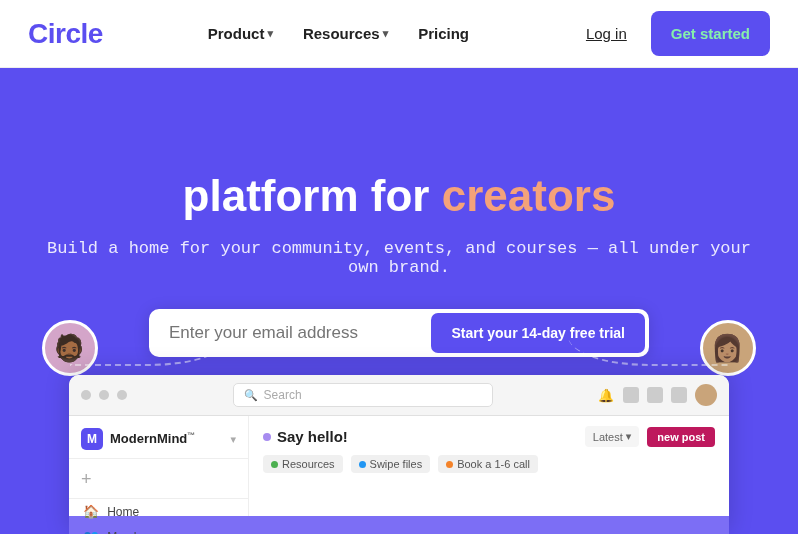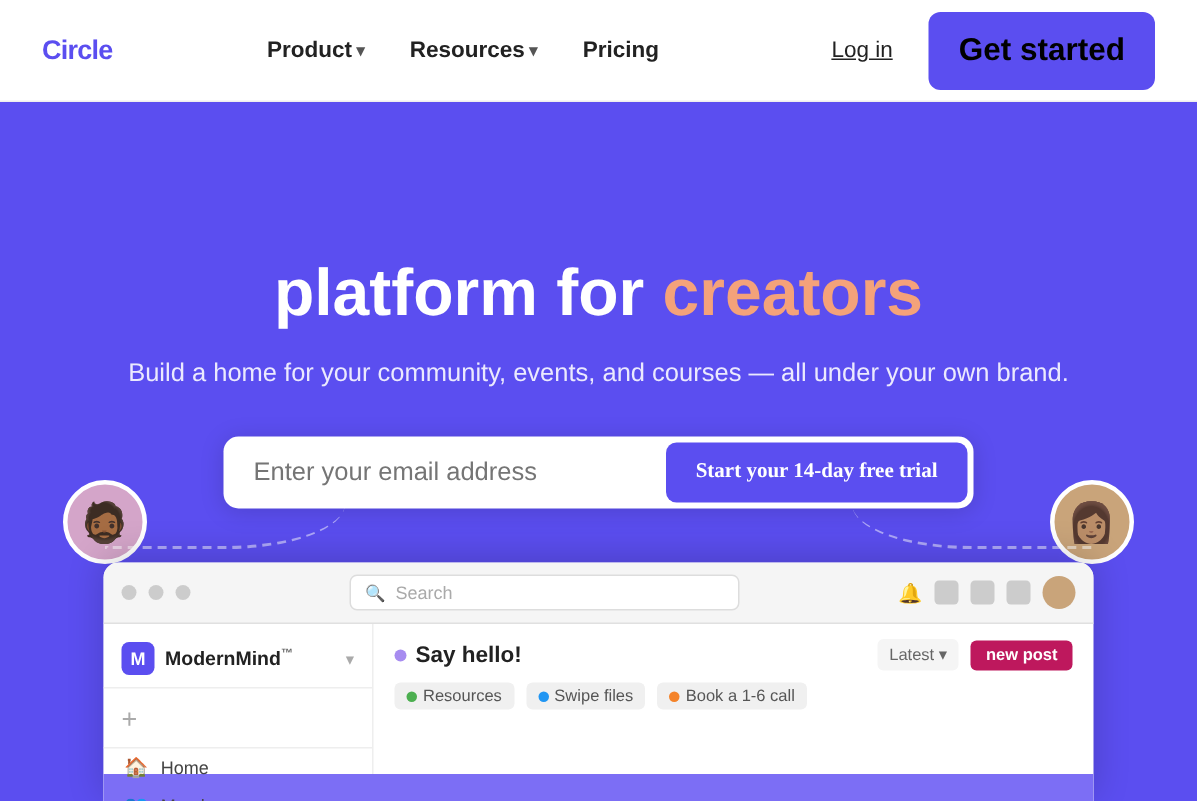--- a/index.html
+++ b/index.html
@@ -4,64 +4,63 @@
   <style>
     * { margin: 0; padding: 0; box-sizing: border-box; }
     body { width: 798px; height: 534px; font-family: -apple-system, BlinkMacSystemFont, 'Segoe UI', sans-serif; overflow: hidden; background: #fff; }
 
     
     .navbar {
       display: flex; align-items: center; justify-content: space-between;
       padding: 0 28px; height: 68px; background: #fff;
       border-bottom: 1px solid #eee;
     }
-    .nav-logo { color: #5b4ef0; font-size: 18px; font-weight: 700; letter-spacing: -0.5px; }
+    .nav-logo { color: #5b4ef0; font-size: 28px; font-weight: 700; letter-spacing: -0.5px; }
     .nav-links { display: flex; align-items: center; gap: 6px; }
     .nav-link {
       display: flex; align-items: center; gap: 3px;
       padding: 6px 12px; font-size: 15px; color: #222; cursor: pointer;
       font-weight: 700; border-radius: 6px;
     }
     .chevron { font-size: 11px; color: #555; }
     .nav-actions { display: flex; align-items: center; gap: 12px; }
     .login-btn { font-size: 15px; color: #222; font-weight: 500; cursor: pointer; padding: 8px 12px; text-decoration: underline; }
     .get-started-btn {
-      background: #5b4ef0; color: #000000; border: none; border-radius: 8px;
-      padding: 14px 20px; font-size: 21px; font-weight: 600; cursor: pointer;
+      background: #5b4ef0; color: #86efac; border: none; border-radius: 8px;
+      padding: 14px 20px; font-size: 15px; font-weight: 600; cursor: pointer;
     }
 
     
     .hero {
       background: #5b4ef0; color: #fff;
       padding: 52px 0 0 0;
       position: relative; overflow: hidden;
       height: 466px;
     }
     .hero-content { text-align: center; padding: 0 40px; }
     .hero-title { font-size: 44px; font-weight: 800; line-height: 1.15; margin-bottom: 18px; }
     .hero-title .highlight { color: #f4a27a; }
-    .hero-subtitle { font-size: 17px; color: rgba(255,255,255,0.88); margin-bottom: 32px; font-weight: 400; }
+    .hero-subtitle { font-size: 17px; color: rgba(255,255,255,0.88); margin-bottom: 32px; font-weight: 400; font-family: Liberation Mono, monospace; }
 
     
     .email-form {
       display: flex; align-items: center; justify-content: center;
       background: #fff; border-radius: 10px; overflow: hidden;
       max-width: 500px; margin: 0 auto 40px;
       padding: 4px 4px 4px 16px;
       box-shadow: 0 2px 16px rgba(0,0,0,0.15);
     }
     .email-input {
       flex: 1; border: none; outline: none; font-size: 17px;
       color: #ec4899; background: transparent; padding: 8px 4px;
     }
     .trial-btn {
       background: #5b4ef0; color: #fff; border: none; border-radius: 7px;
       padding: 12px 20px; font-size: 14px; font-weight: 600; cursor: pointer;
       white-space: nowrap;
-      font-family: Liberation Serif, serif;
     }
 
     
     .avatar-left {
       position: absolute; left: 42px; bottom: 158px;
       width: 56px; height: 56px; border-radius: 50%;
       background: #d4a5c9; overflow: hidden;
       border: 3px solid #fff;
       display: flex; align-items: center; justify-content: center;
     }

